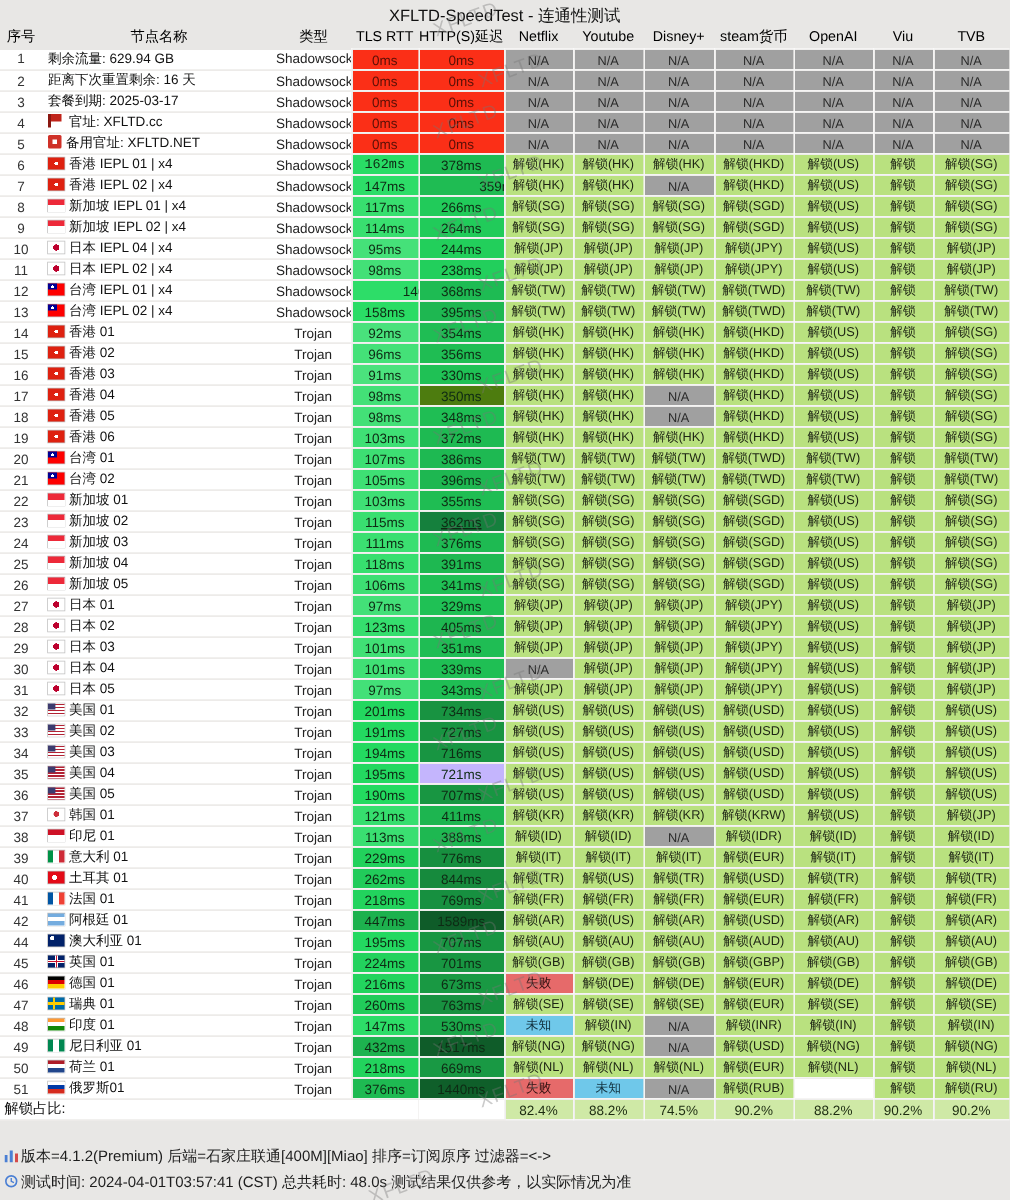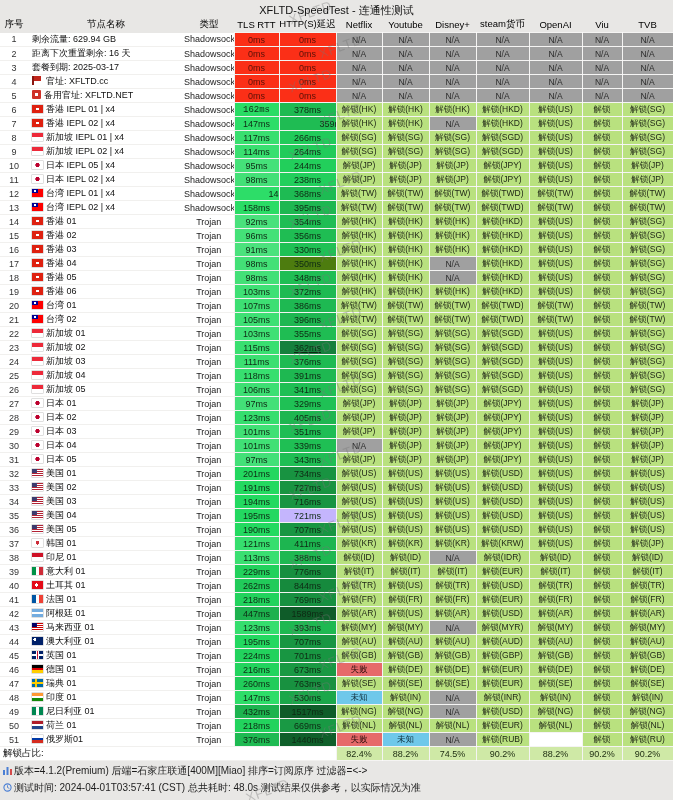--- a/index.html
+++ b/index.html
@@ -238,21 +238,21 @@
         <td class="c-svc ok">解锁(SG)</td>
         <td class="c-svc ok">解锁(SG)</td>
         <td class="c-svc ok">解锁(SG)</td>
         <td class="c-svc ok">解锁(SGD)</td>
         <td class="c-svc ok">解锁(US)</td>
         <td class="c-svc ok">解锁</td>
         <td class="c-svc ok">解锁(SG)</td>
       </tr>
       <tr>
         <td class="c-idx">10</td>
-        <td class="c-name"><span class="flag jp"></span><span>日本 IEPL 05 | x4</span></td>
+        <td class="c-name"><span class="flag jp"></span><span>日本 IEPL 04 | x4</span></td>
         <td class="c-type">Shadowsocks</td>
         <td class="c-lat" style="background: rgb(69, 225, 121);">95ms</td>
         <td class="c-lat" style="background: rgb(34, 207, 91);">244ms</td>
         <td class="c-svc ok">解锁(JP)</td>
         <td class="c-svc ok">解锁(JP)</td>
         <td class="c-svc ok">解锁(JP)</td>
         <td class="c-svc ok">解锁(JPY)</td>
         <td class="c-svc ok">解锁(US)</td>
         <td class="c-svc ok">解锁</td>
         <td class="c-svc ok">解锁(JP)</td>
@@ -697,34 +697,20 @@
         <td class="c-type">Trojan</td>
         <td class="c-lat" style="background: rgb(29, 177, 78);">447ms</td>
         <td class="c-lat" style="background: rgb(15, 92, 41);">1589ms</td>
         <td class="c-svc ok">解锁(AR)</td>
         <td class="c-svc ok">解锁(US)</td>
         <td class="c-svc ok">解锁(AR)</td>
         <td class="c-svc ok">解锁(USD)</td>
         <td class="c-svc ok">解锁(AR)</td>
         <td class="c-svc ok">解锁</td>
         <td class="c-svc ok">解锁(AR)</td>
-      </tr>
-      <tr>
-        <td class="c-idx">43</td>
-        <td class="c-name"><span class="flag my"></span><span>马来西亚 01</span></td>
-        <td class="c-type">Trojan</td>
-        <td class="c-lat" style="background: rgb(53, 222, 110);">123ms</td>
-        <td class="c-lat" style="background: rgb(30, 184, 81);">393ms</td>
-        <td class="c-svc ok">解锁(MY)</td>
-        <td class="c-svc ok">解锁(MY)</td>
-        <td class="c-svc na">N/A</td>
-        <td class="c-svc ok">解锁(MYR)</td>
-        <td class="c-svc ok">解锁(MY)</td>
-        <td class="c-svc ok">解锁</td>
-        <td class="c-svc ok">解锁(MY)</td>
       </tr>
       <tr>
         <td class="c-idx">44</td>
         <td class="c-name"><span class="flag au"></span><span>澳大利亚 01</span></td>
         <td class="c-type">Trojan</td>
         <td class="c-lat" style="background: rgb(35, 216, 96);">195ms</td>
         <td class="c-lat" style="background: rgb(24, 150, 66);">707ms</td>
         <td class="c-svc ok">解锁(AU)</td>
         <td class="c-svc ok">解锁(AU)</td>
         <td class="c-svc ok">解锁(AU)</td>

